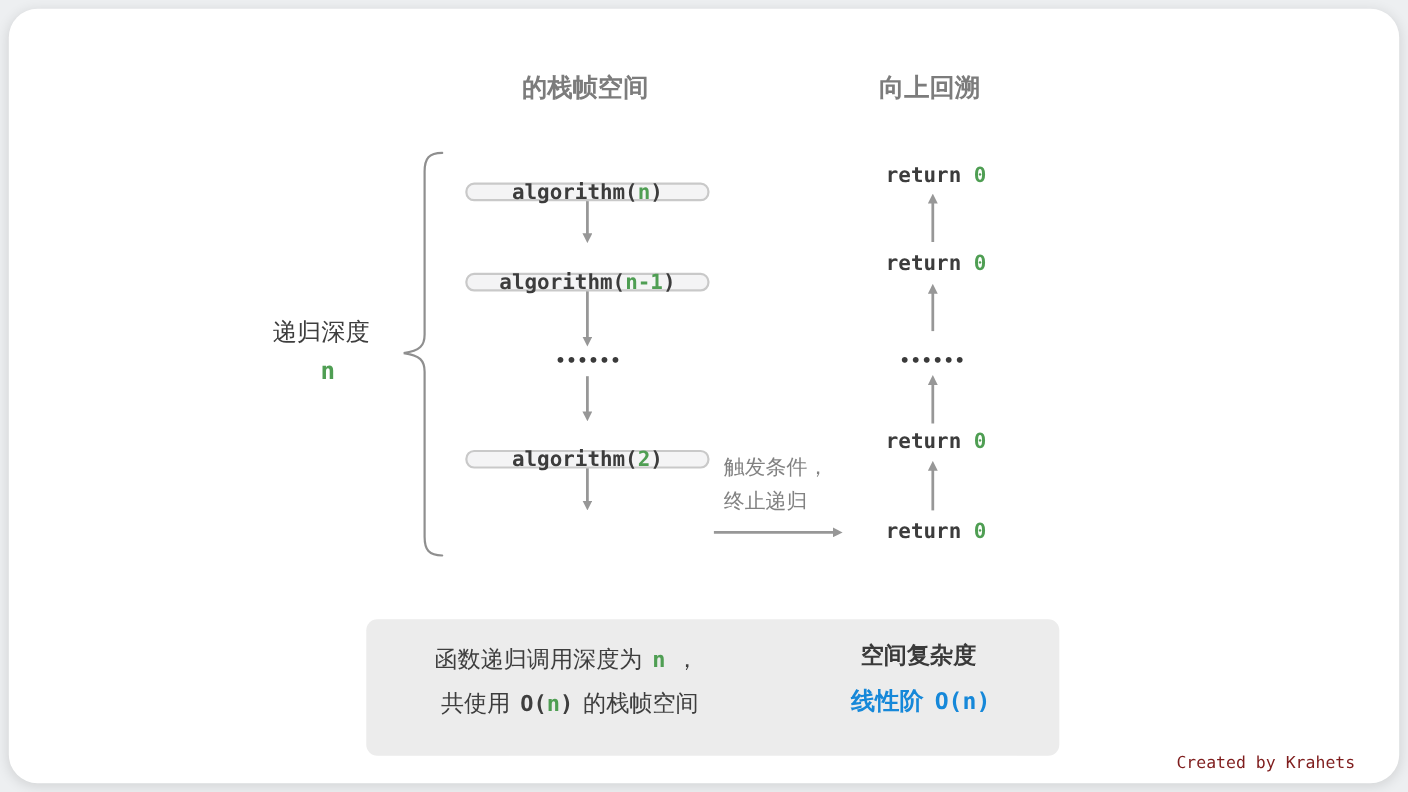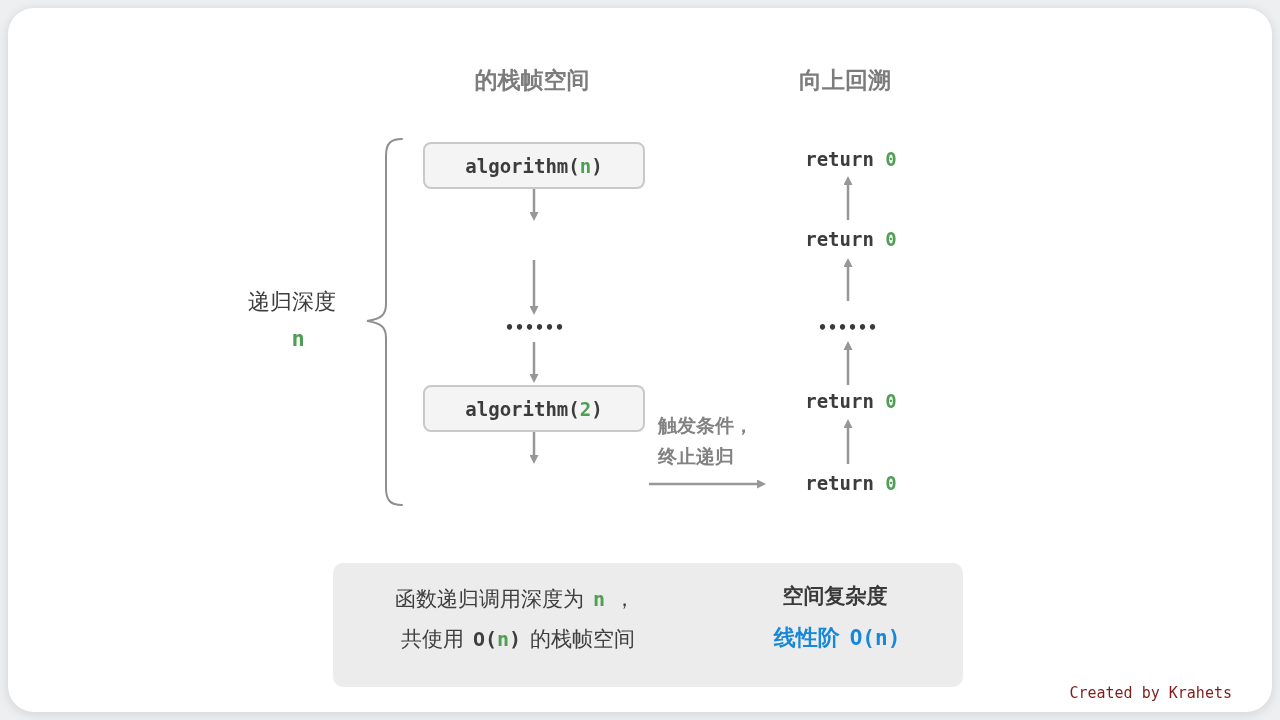--- a/index.html
+++ b/index.html
@@ -18,33 +18,34 @@
   .ctr{transform:translate(-50%,-50%);}
   .hdr{
     font-size:23px;font-weight:700;color:#7c7c7c;white-space:nowrap;
   }
   .code{
     font-family:"DejaVu Sans Mono",monospace;
     font-weight:600;font-size:19px;color:#3c3c3c;white-space:pre;
   }
   .arg{color:#4f9e53;}
   .callbox{
-    left:415px;width:222px;height:47px;
+    left:415px;width:222px;height:17px;
     background:#f4f4f5;border:2px solid #c9c9c9;border-radius:8px;
     display:flex;align-items:center;justify-content:center;
     box-sizing:border-box;
+    margin-top:24px;
   }
   .dots{
     font-family:"DejaVu Sans Mono",monospace;
     font-size:15px;font-weight:700;color:#3a3a3a;letter-spacing:1px;white-space:nowrap;
   }
   .depth-label{font-size:22px;color:#3e3e3e;white-space:nowrap;}
   .depth-n{font-family:"DejaVu Sans Mono",monospace;font-size:22px;font-weight:700;color:#4f9e53;}
   .trigger{
-    font-size:19px;font-weight:700;color:#828282;line-height:31px;white-space:nowrap;
+    font-size:19px;font-weight:400;color:#828282;line-height:31px;white-space:nowrap;
   }
   .summary-box{
     left:325px;top:555px;width:630px;height:124px;
     background:#ececec;border-radius:10px;
   }
   .sum-line{font-size:21px;color:#3e3e3e;white-space:nowrap;}
   .sum-mono{font-family:"DejaVu Sans Mono",monospace;font-weight:700;font-size:20px;color:#3e3e3e;}
   .sum-mono .arg{color:#4f9e53;}
   .sp-l{margin-left:9px;}
   .sp-r{margin-right:9px;}
@@ -88,20 +89,23 @@
 
     <polygon points="680,608 722,608 722,597 753,616 722,635 722,624 680,624" fill="#c6c6c6"></polygon>
   </svg>
 
   <div class="abs ctr depth-label" style="left:284px;top:294px;">递归深度</div>
   <div class="abs ctr depth-n" style="left:290px;top:330px;">n</div>
 
   <div class="abs callbox" style="top:134px;">
     <span class="code"><span>algorithm(</span><span class="arg">n</span><span>)</span></span>
   </div>
+  <div class="abs callbox" style="top:216px;">
+    <span class="code"><span>algorithm(</span><span class="arg">n-1</span><span>)</span></span>
+  </div>
   <div class="abs callbox" style="top:377px;">
     <span class="code"><span>algorithm(</span><span class="arg">2</span><span>)</span></span>
   </div>
 
   <div class="abs ctr dots" style="left:527px;top:320px;">••••••</div>
   <div class="abs ctr dots" style="left:840px;top:320px;">••••••</div>
 
   <div class="abs ctr code" style="left:843px;top:151px;"><span>return </span><span class="arg">0</span></div>
   <div class="abs ctr code" style="left:843px;top:231px;"><span>return </span><span class="arg">0</span></div>
   <div class="abs ctr code" style="left:843px;top:393px;"><span>return </span><span class="arg">0</span></div>

